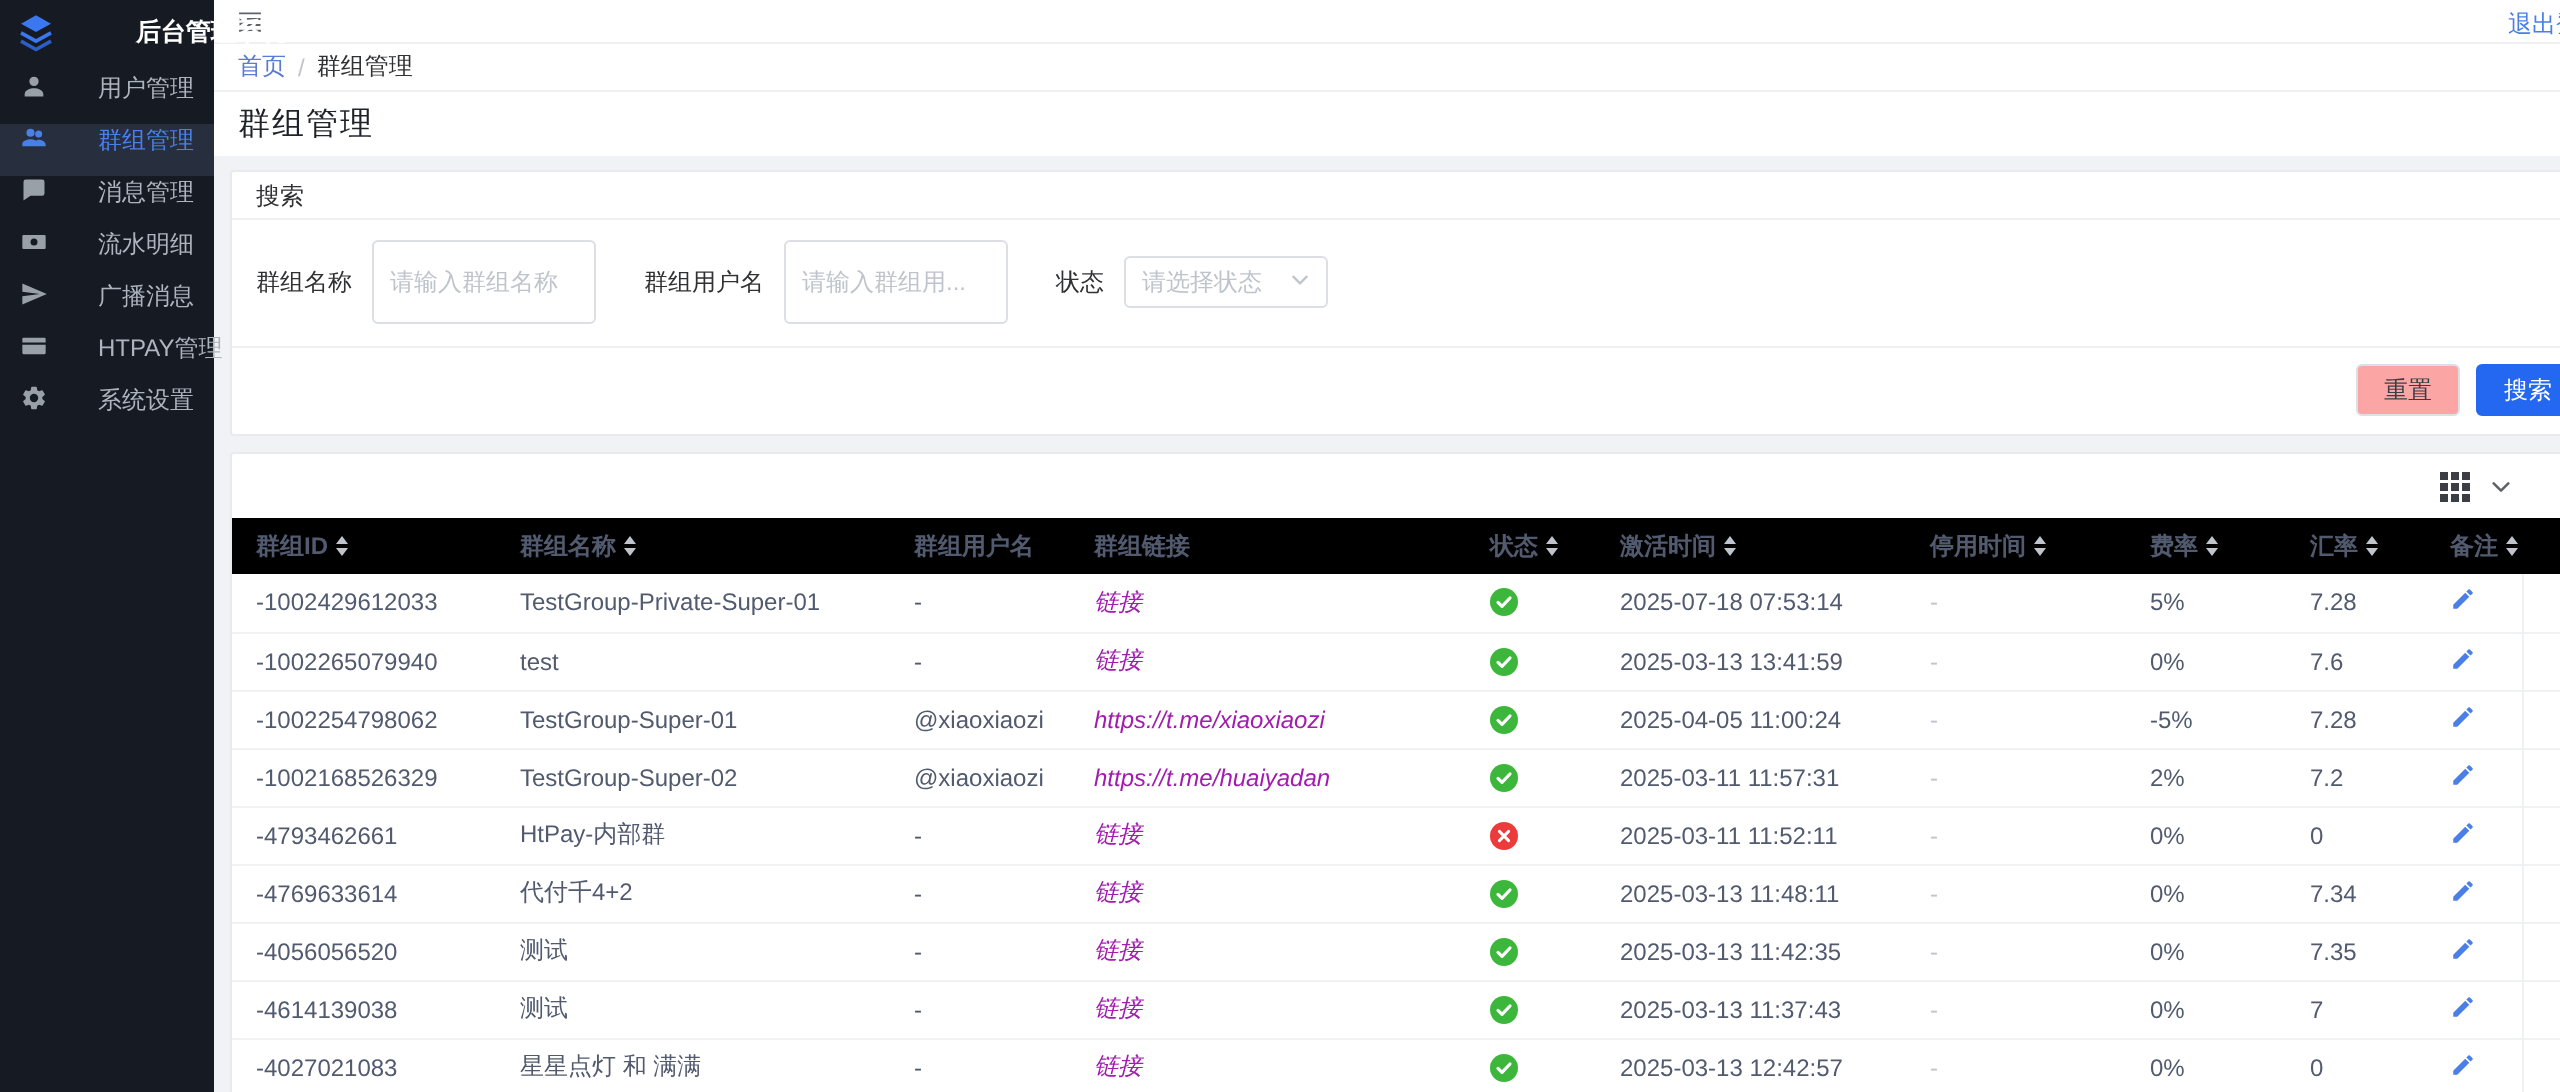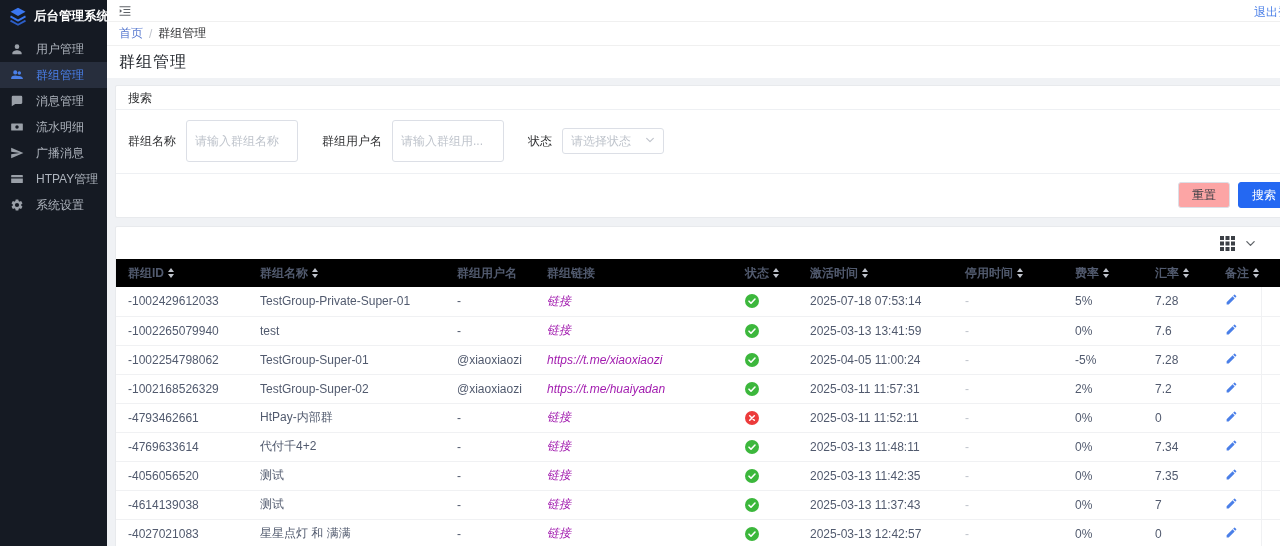--- a/index.html
+++ b/index.html
@@ -3,23 +3,23 @@
 <meta charset="utf-8">
 <style>
   * { margin:0; padding:0; box-sizing:border-box; }
   html,body { width:1280px; height:546px; overflow:hidden; background:#f0f2f5;
     font-family:"Liberation Sans","DejaVu Sans",sans-serif; font-size:12px; color:#515a6e; }
 
   
   .sidebar { position:absolute; left:0; top:0; width:107px; height:546px; background:#151a23; z-index:5; }
   .logo-row { display:flex; align-items:center; gap:6px; padding:6px 8px 8px 8px; }
   .logo-row .logo { width:20px; height:20px; flex:0 0 auto; }
-  .logo-title { color:#ffffff; font-size:12.5px; font-weight:bold; white-space:nowrap; }
+  .logo-title { color:#ffffff; font-size:12.5px; font-weight:bold; white-space:nowrap;margin-left:34px; }
   .side-menu { margin-top:2px; }
-  .side-item { display:flex; align-items:center; gap:12px; height:26px; padding:0 10px;
+  .side-item { display:flex; gap:25px; height:26px; padding:0 10px;
     color:#aeb4bd; cursor:pointer; white-space:nowrap; }
   .side-item .s-icon { width:14px; height:14px; display:flex; align-items:center; }
   .side-item .s-icon svg { width:14px; height:14px; fill:#9aa0a8; }
   .side-item.active { background:#272e3d; color:#4a7fe8; }
   .side-item.active .s-icon svg { fill:#4a7fe8; }
   .side-item .s-label { font-size:12px; }
 
   
   .main { position:absolute; left:107px; top:0; width:1173px; height:546px; overflow:hidden; }
 

